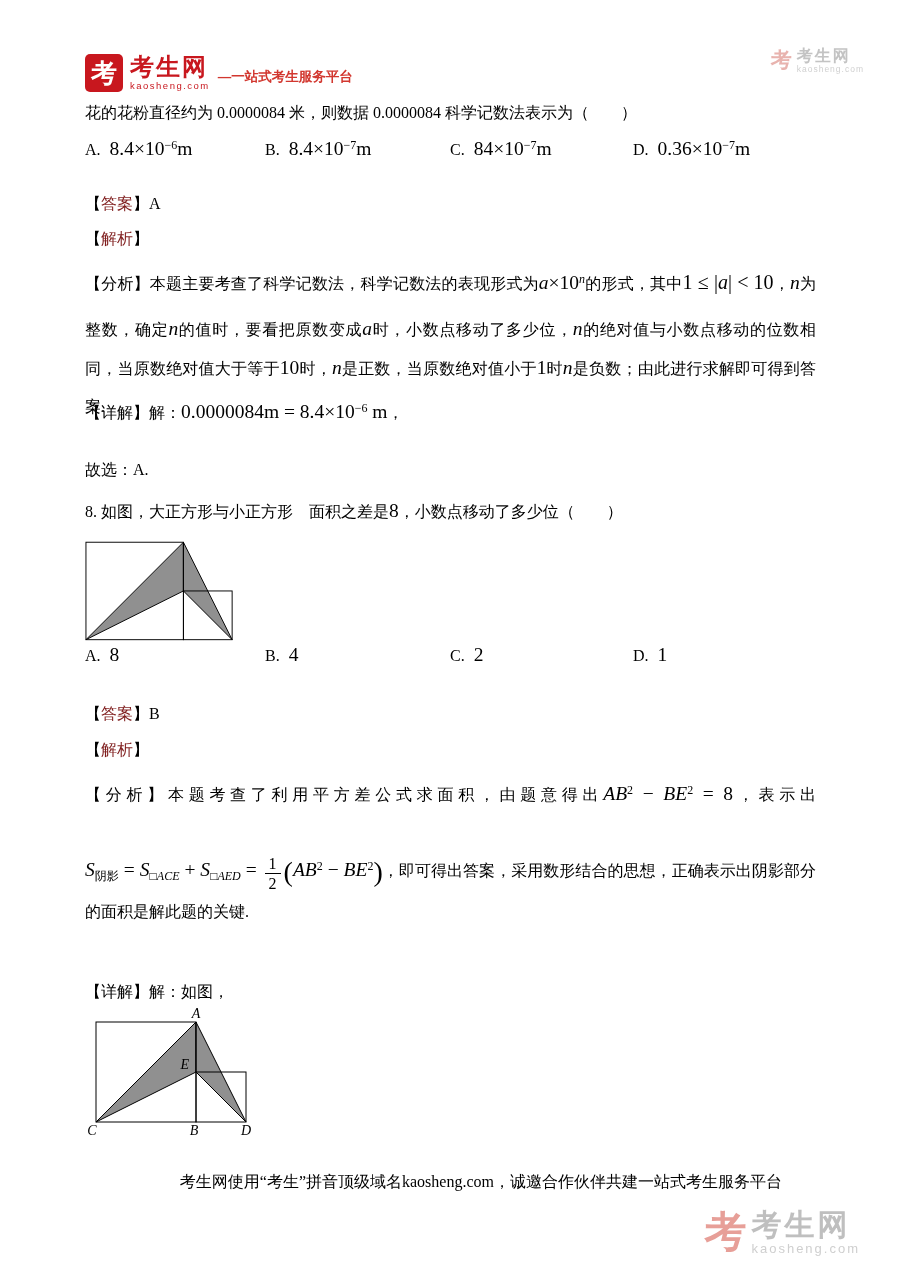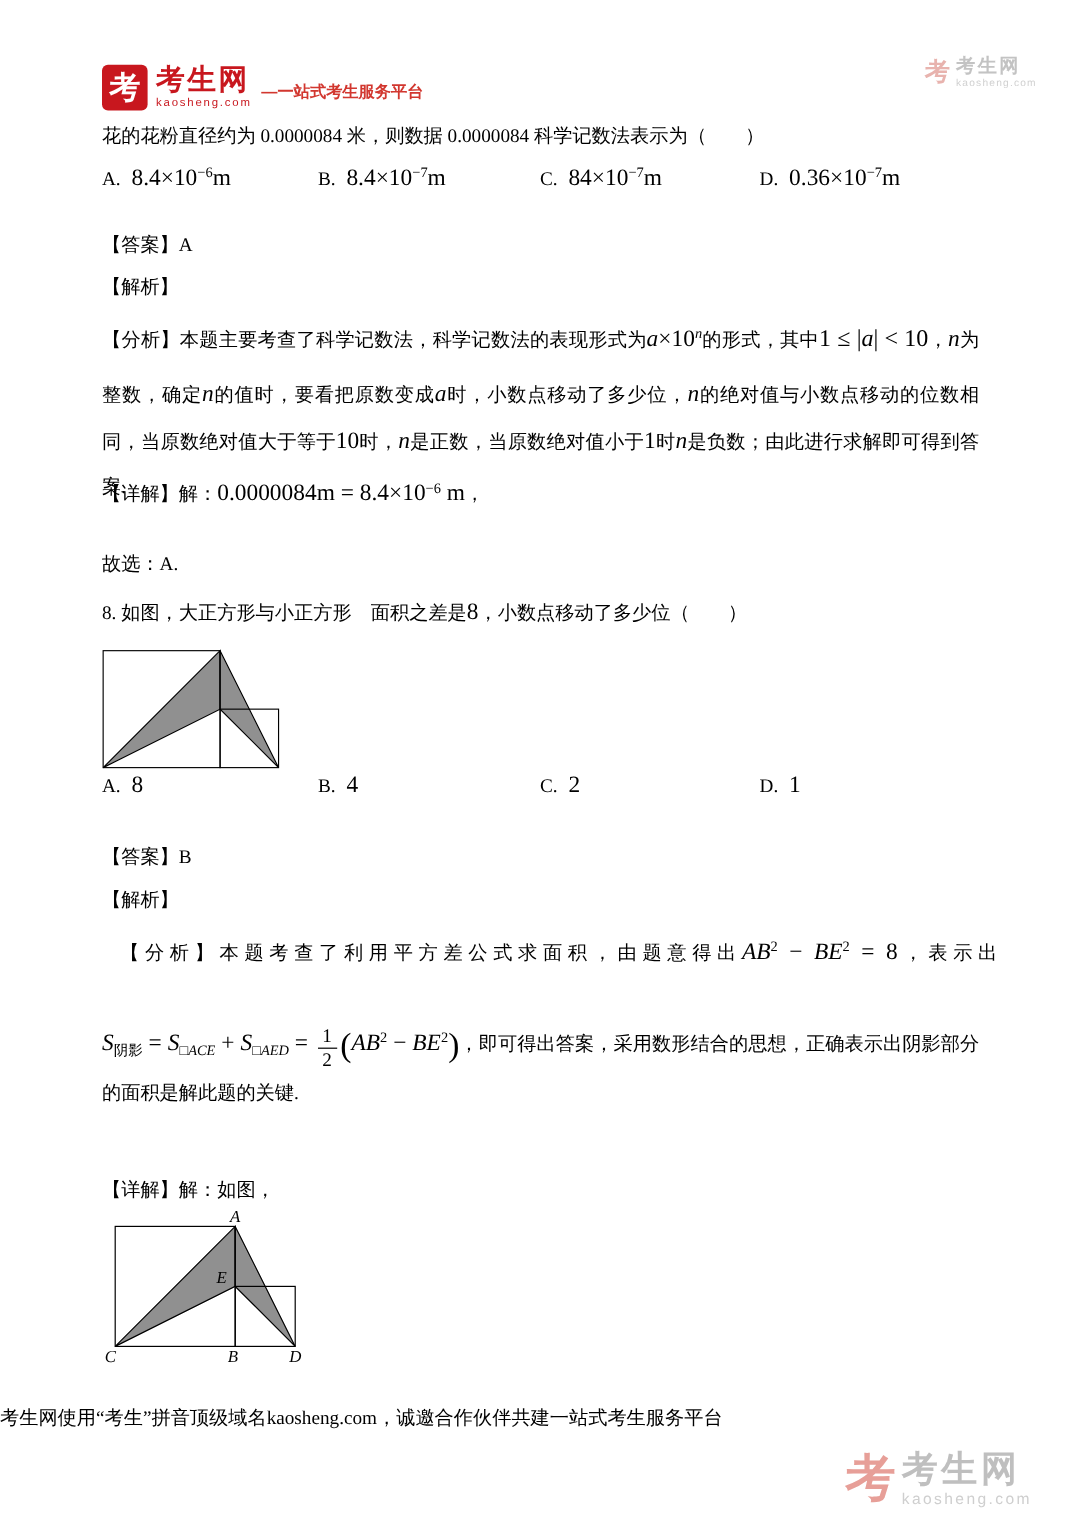--- a/index.html
+++ b/index.html
@@ -4,29 +4,29 @@
 <style>
   * { margin:0; padding:0; box-sizing:border-box; }
   html,body { background:#ffffff; }
   body {
     width:900px; height:1273px; position:relative; overflow:hidden;
     font-family:"Liberation Serif","DejaVu Serif",serif;
     font-size:16px; color:#000;
   }
   .block { position:absolute; left:85px; width:731px; }
   .para { text-align:justify; line-height:38px; }
-  .last-justify { text-align:justify; text-align-last:justify;margin-left:15px; }
+  .last-justify { text-align:justify; text-align-last:justify; }
 
   
   .lg  { font-size:19.5px; font-family:"Liberation Serif","DejaVu Serif",serif; }
   .it  { font-style:italic; }
   .xl  { font-size:20px; line-height:56px; }
   sup  { font-size:12px; line-height:0; vertical-align:super; }
   sub  { font-size:12px; line-height:0; vertical-align:sub; }
-  .blue { color:#000000; }
+  .blue { color:#7f1d1d; }
   .bigp { font-size:28px; line-height:0; vertical-align:-5px; }
   .frac { display:inline-block; vertical-align:-13px; text-align:center;
           line-height:1.08; font-size:16px; margin:0 3px; }
   .frac .num { display:block; padding:0 4px 1px; border-bottom:1px solid #000; }
   .frac .den { display:block; padding-top:1px; }
 
   
   .optrow { height:34px;text-decoration:underline; }
   .opt { position:absolute; top:0; white-space:nowrap; }
   .optlabel { margin-right:9px; }
@@ -55,21 +55,21 @@
   .wm-top .wm-domain { color:#d0d0d0; font-size:8.5px; letter-spacing:1px;
                        font-family:"Liberation Sans",sans-serif; }
   .wm-bottom { top:1204px; right:40px; }
   .wm-bottom .wm-icon { color:#e79f98; font-size:42px; font-weight:bold;
                         font-family:"Liberation Sans",sans-serif; }
   .wm-bottom .wm-name { color:#bfbfbf; font-size:30px; font-weight:bold; letter-spacing:3px;
                         font-family:"Liberation Sans",sans-serif; line-height:32px; }
   .wm-bottom .wm-domain { color:#cfcfcf; font-size:13px; letter-spacing:2px;
                           font-family:"Liberation Sans",sans-serif; }
 
-  .footer { position:absolute; top:1172px; left:0; width:782px; text-align:left;
+  .footer { position:absolute; top:1172px; left:0; width:782px; text-align:right;
             font-size:16px; }
 
   svg text { font-family:"Liberation Serif","DejaVu Serif",serif; font-style:italic;
              font-size:14px; fill:#000; }
 </style>
 </head>
 <body>
 
 <div class="page">
 

